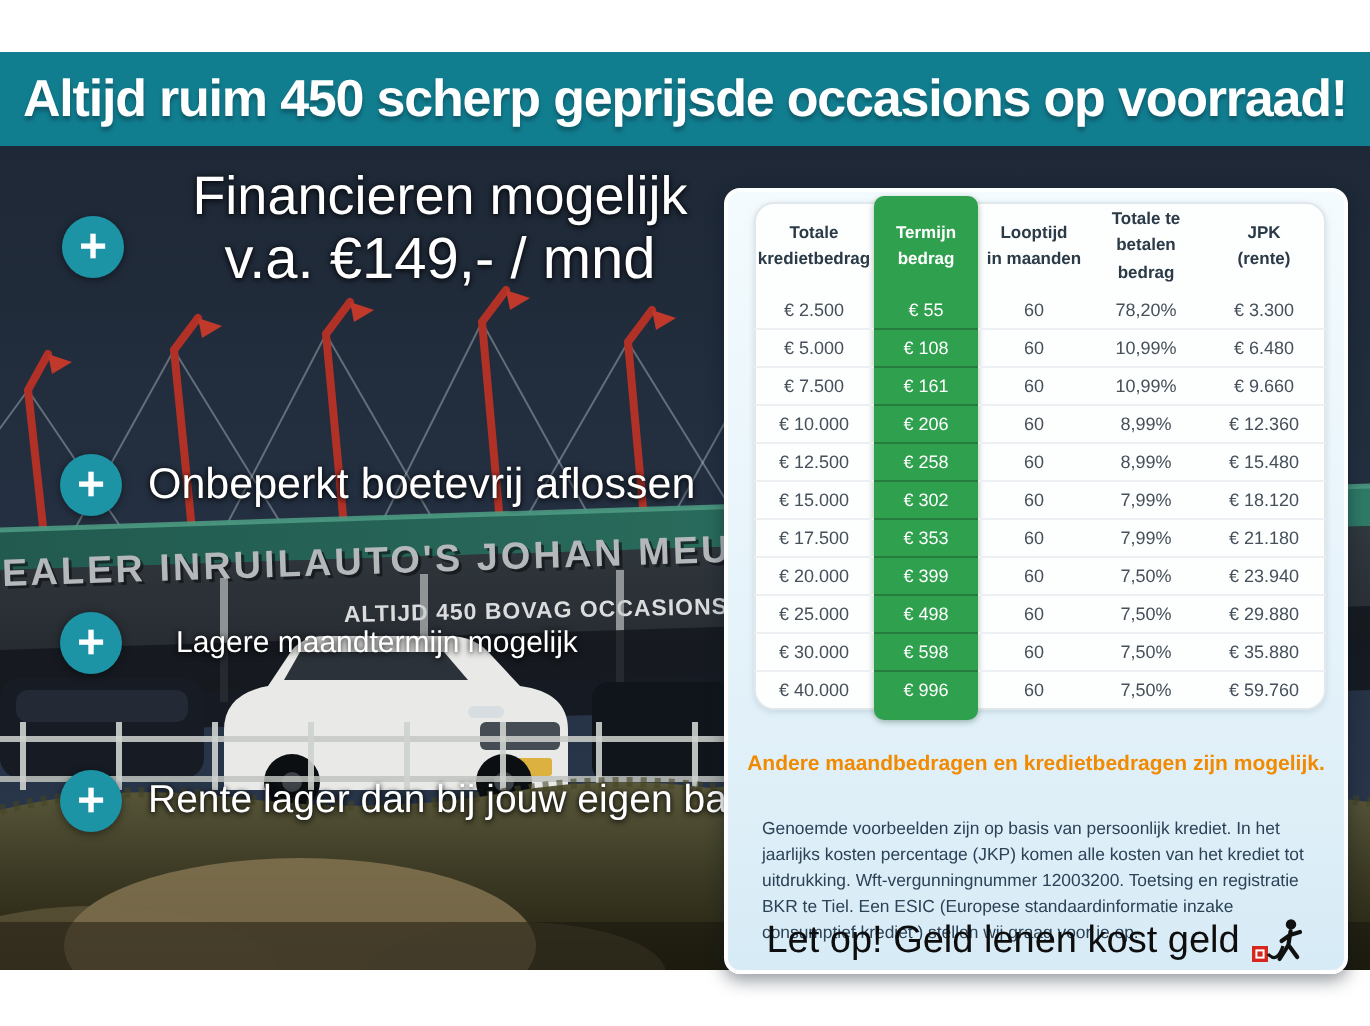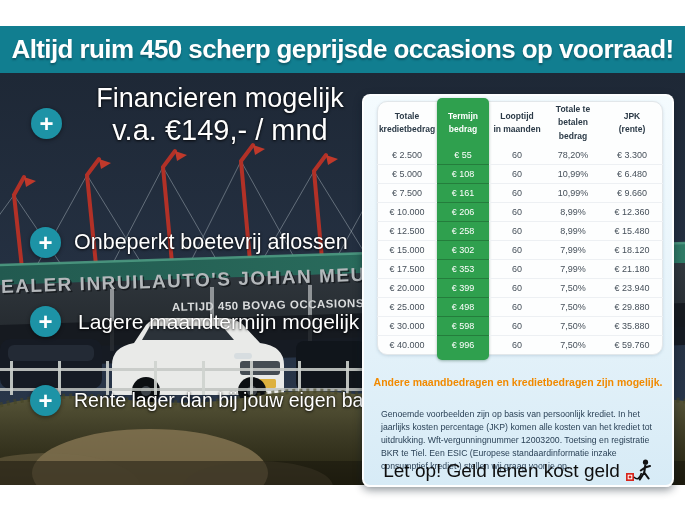--- a/index.html
+++ b/index.html
@@ -20,21 +20,21 @@
   
   .usp-plus{position:absolute;width:31px;height:31px;border-radius:50%;background:#1D93A6;
             color:#fff;font-size:24px;font-weight:700;display:flex;align-items:center;justify-content:center;
             line-height:29px;box-shadow:0 1px 4px rgba(0,0,0,.45);}
   .usp-text{position:absolute;color:#fff;white-space:nowrap;
             text-shadow:0 1px 3px rgba(0,0,0,.75),0 0 2px rgba(0,0,0,.55);}
   .fin-line1{left:70px;top:10px;width:300px;text-align:center;font-size:27px;font-weight:400;}
   .fin-line2{left:70px;top:41px;width:300px;text-align:center;font-size:29px;font-weight:400;}
   .usp-row{line-height:31px;}
   .usp-a{left:74px;top:154px;font-size:21.5px;}
-  .usp-b{left:78px;top:233px;font-size:21px;text-align:right;}
+  .usp-b{left:88px;top:233px;font-size:15px;text-align:right;}
   .usp-c{left:74px;top:312px;font-size:19.5px;}
 
   
   .panel{position:absolute;left:362px;top:82px;width:312px;height:393px;border-radius:8px;
          background:linear-gradient(180deg,#f4fbfe 0%,#e6f3fa 55%,#d7ebf6 100%);
          border:2px solid rgba(255,255,255,.92);box-shadow:0 3px 9px rgba(8,22,34,.45);margin-top:12px;}
   .card{position:absolute;left:13px;top:5px;width:286px;height:254px;background:#fdfefe;
         border:1px solid #e2e7ea;border-radius:10px;box-shadow:0 1px 3px rgba(140,165,185,.35);z-index:1;}
   .green-col{position:absolute;left:73px;top:2px;width:52px;height:262px;background:#2FA04E;
              border-radius:5px;box-shadow:0 1px 3px rgba(0,60,25,.35);z-index:2;}

